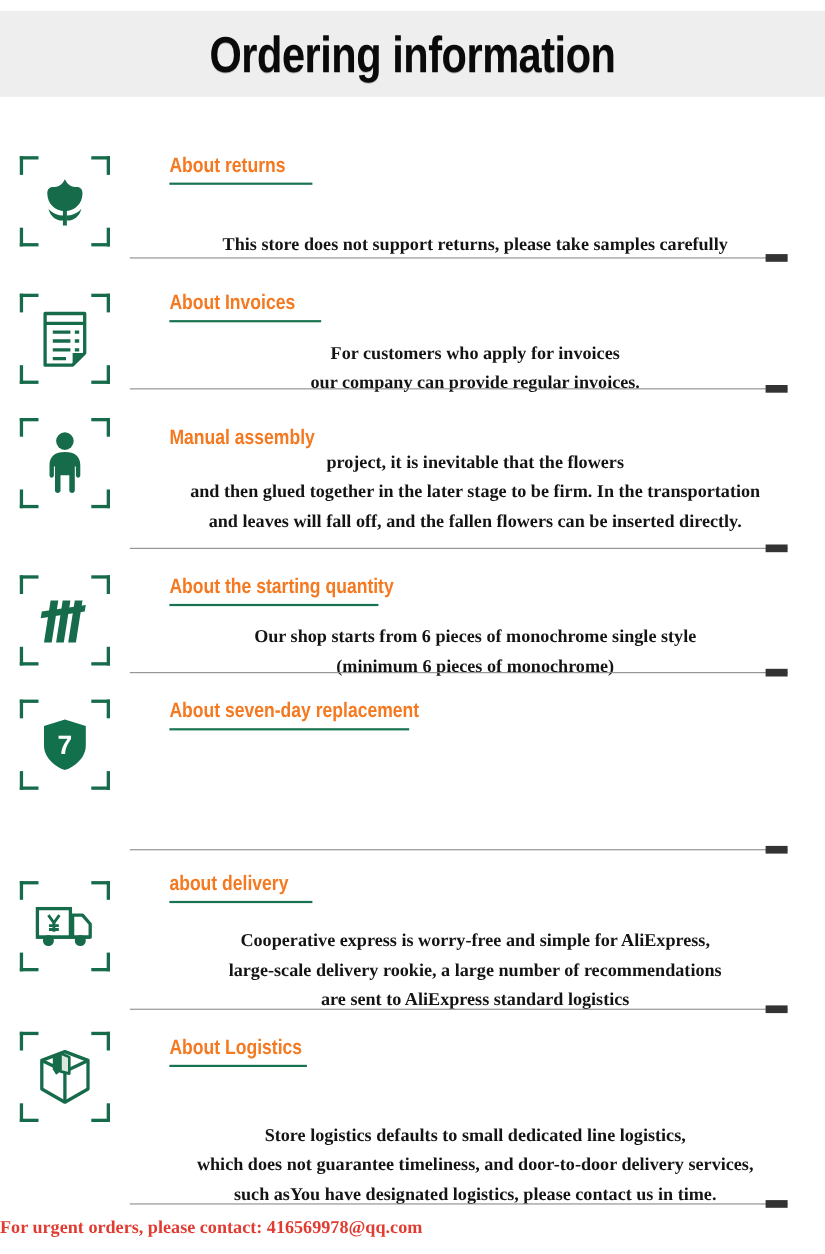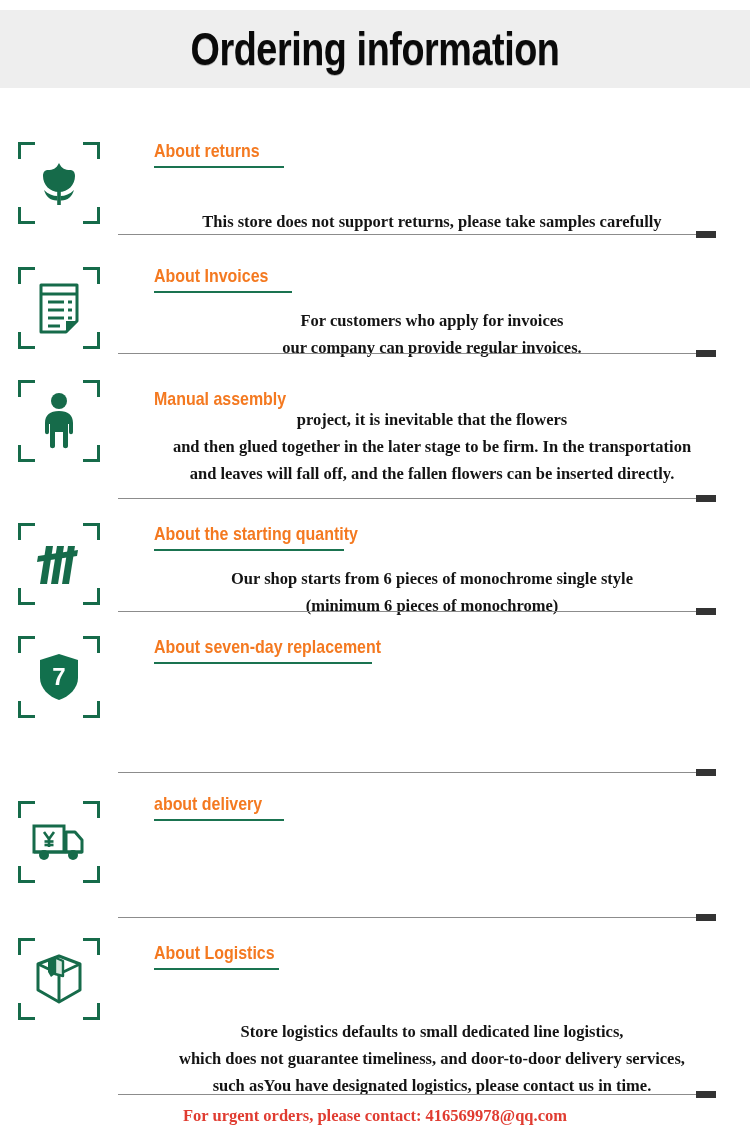--- a/index.html
+++ b/index.html
@@ -127,21 +127,21 @@
     height: 7px;
     background: #333333;
   }
 
   
   .footer-note {
     position: absolute;
     left: 0;
     top: 1106px;
     width: 750px;
-    text-align: center;
+    text-align: left;
     font-family: "Liberation Serif", "DejaVu Serif", serif;
     font-weight: bold;
     font-size: 16.5px;
     color: #e03c31;
   }
 </style>
 </head>
 <body>
 
 <div class="title-band">
@@ -306,20 +306,25 @@
           <line x1="13.5" y1="21.5" x2="22.5" y2="21.5"></line>
           <line x1="13.5" y1="25" x2="22.5" y2="25"></line>
         </g>
       </svg>
     </span>
   </div>
   <div class="head-wrap" style="top:0px;width:130px">
     <span class="head-text">about delivery</span>
     <div class="head-rule"></div>
   </div>
+  <div class="body-block" style="top:48px">
+    <div class="body-line">Cooperative express is worry-free and simple for AliExpress,</div>
+    <div class="body-line">large-scale delivery rookie, a large number of recommendations</div>
+    <div class="body-line">are sent to AliExpress standard logistics</div>
+  </div>
   <div class="divider" style="top:124px">
     <span class="divider-thumb"></span>
   </div>
 </div>
 
 <div class="section" style="top:938px;height:160px">
   <div class="icon-frame" style="top:0px">
     <span class="corner tl"></span>
     <span class="corner tr"></span>
     <span class="corner bl"></span>

